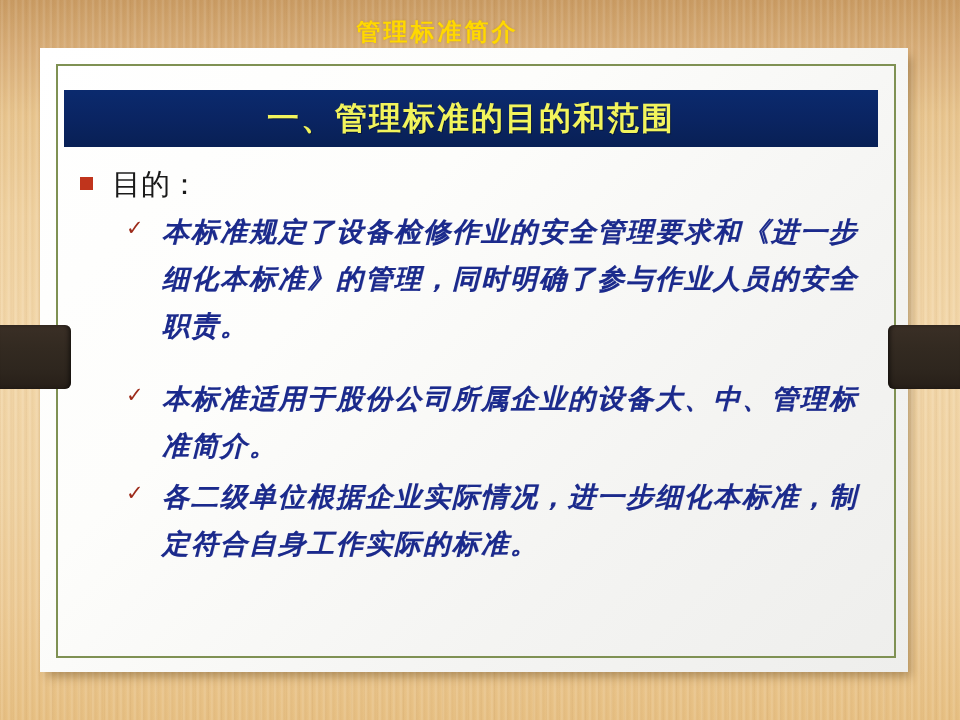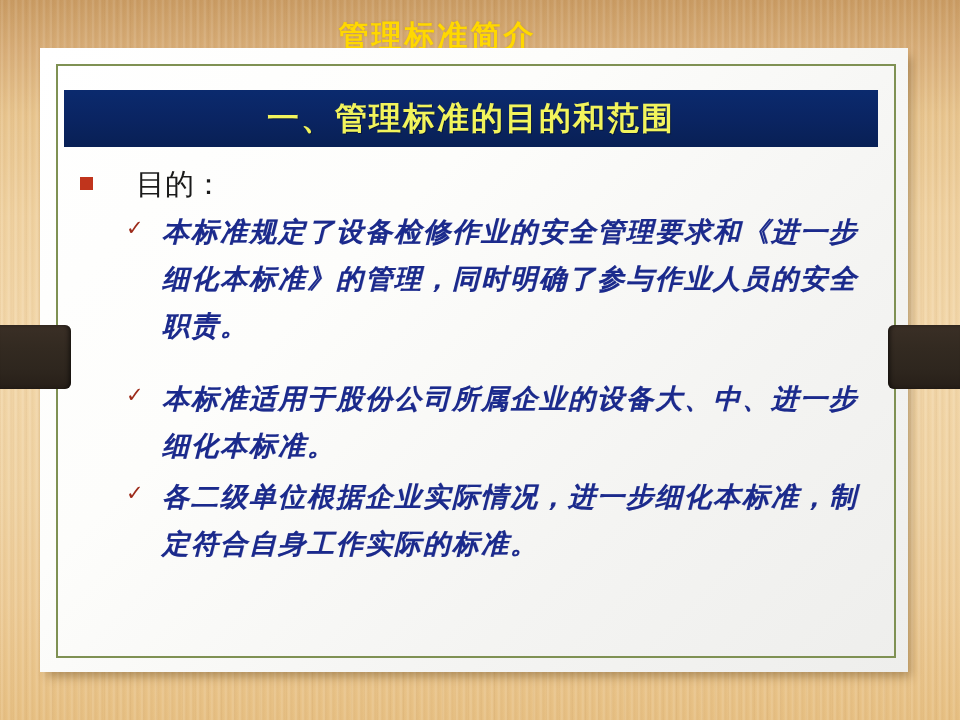--- a/index.html
+++ b/index.html
@@ -41,21 +41,21 @@
         #e7c083 100%);
   }
 
   
   .slide-title {
     position: absolute;
     left: 0;
     top: 16px;
     width: 875px;
     text-align: center;
-    font-size: 30px;
+    font-size: 24px;
     font-weight: bold;
     letter-spacing: 3px;
     color: #ffd800;
     text-shadow: 0 0 2px rgba(170,120,20,0.45);
     z-index: 1;
     white-space: nowrap;
   }
 
   
   .side-tab {
@@ -131,21 +131,20 @@
     top: 116px;
     right: 24px;
     bottom: 20px;
     z-index: 3;
   }
 
   .lvl1 {
     display: flex;
     align-items: flex-start;
     margin-bottom: 4px;
-    gap: 24px;
   }
   .sq-bullet {
     width: 13px;
     height: 13px;
     background: #c0341c;
     margin-top: 13px;
     margin-right: 19px;
     flex: 0 0 auto;
   }
   .lvl1-text {
@@ -211,21 +210,21 @@
           <span class="check-bullet">✓</span>
           <span class="lvl2-text">本标准规定了设备检修作业的安全管理要求和《进一步细化本标准》的管理，同时明确了参与作业人员的安全职责。</span>
         </div>
       </div>
 
       <div class="group-gap"></div>
 
       <div>
         <div class="lvl2">
           <span class="check-bullet">✓</span>
-          <span class="lvl2-text">本标准适用于股份公司所属企业的设备大、中、进一步细化本标准。</span>
+          <span class="lvl2-text">本标准适用于股份公司所属企业的设备大、中、管理标准简介。</span>
         </div>
         <div class="lvl2">
           <span class="check-bullet">✓</span>
           <span class="lvl2-text">各二级单位根据企业实际情况，进一步细化本标准，制定符合自身工作实际的标准。</span>
         </div>
       </div>
 
     </div>
   </div>
 </div>

